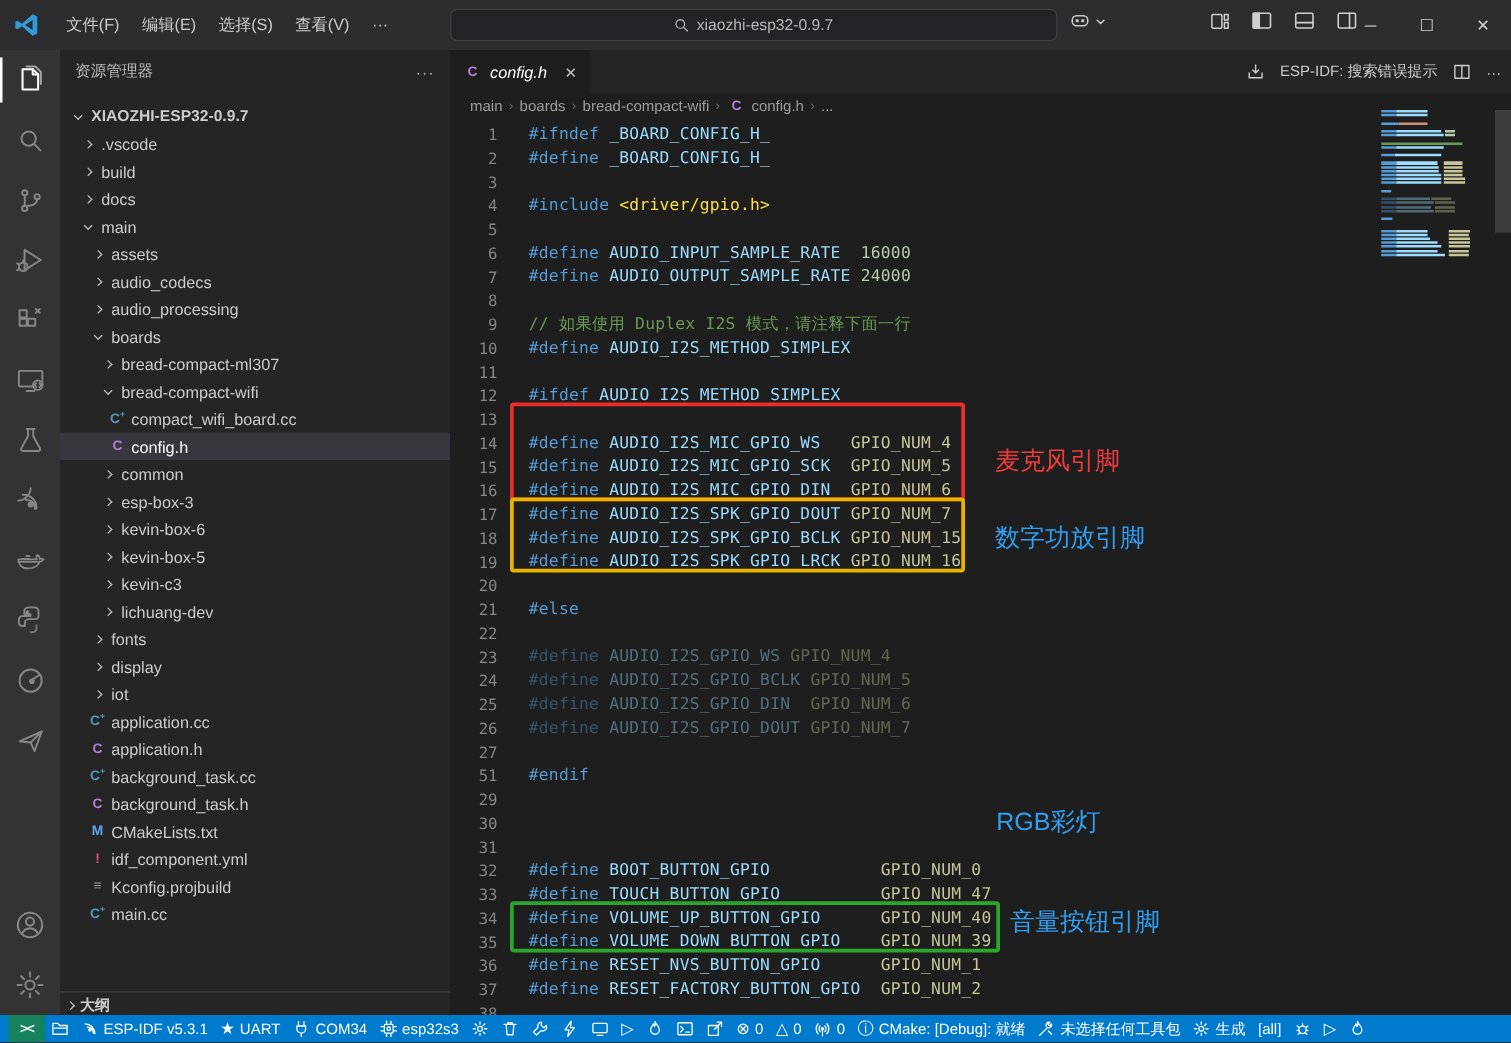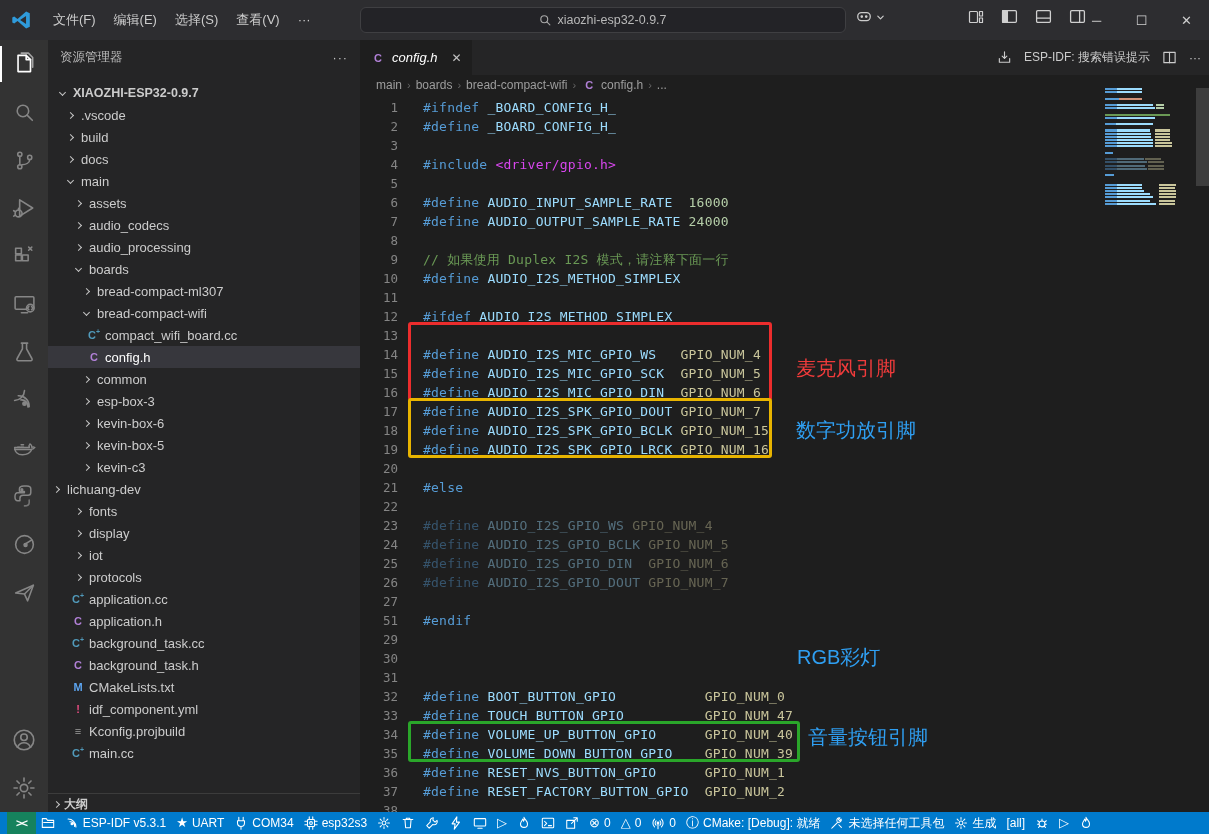--- a/index.html
+++ b/index.html
@@ -68,21 +68,21 @@
     font-size:12px; color:#9d9d9d; background:#1e1e1e; }
   .breadcrumbs .sep { color:#666666; font-size:11px; }
   .bc-item { display:flex; align-items:center; gap:4px; }
 
   .code { position:absolute; top:58px; left:0; width:100%;
     font-family:"DejaVu Sans Mono","Liberation Mono",monospace; font-size:13px; letter-spacing:.22px; }
   .cl { height:19px; line-height:19px; display:flex; white-space:pre; }
   .ln { width:38px; flex:0 0 38px; text-align:right; color:#858585; letter-spacing:0;
     font-size:12.5px; margin-right:25px; }
   .tk-d{color:#569cd6} .tk-i{color:#9cdcfe} .tk-v{color:#c9c59b} .tk-n{color:#b5cea8}
-  .tk-c{color:#6a9955} .tk-s{color:#d946ef} .tk-p{color:#d4d4d4}
+  .tk-c{color:#6a9955} .tk-s{color:#fde047} .tk-p{color:#d4d4d4}
   .dim { opacity:.42; }
 
   
   .overlay { position:absolute; inset:0; pointer-events:none; }
   .ann-box { position:absolute; border-radius:3px; }
   .ann-label { position:absolute; font-size:20px; font-weight:500; white-space:nowrap; }
 
   
   .minimap { position:absolute; top:48px; left:743px; width:93px; }
   .mm-line { height:3.2px; white-space:nowrap; padding-left:2px; }
@@ -371,21 +371,21 @@
             <i></i>
           </span>
           <span class="tree-label">kevin-box-5</span>
         </div>
         <div class="tree-row" style="padding-left: 30px;">
           <span class="chev col">
             <i></i>
           </span>
           <span class="tree-label">kevin-c3</span>
         </div>
-        <div class="tree-row" style="">
+        <div class="tree-row" style="padding-left: 30px;">
           <span class="chev col">
             <i></i>
           </span>
           <span class="tree-label">lichuang-dev</span>
         </div>
         <div class="tree-row" style="padding-left: 22px;">
           <span class="chev col">
             <i></i>
           </span>
           <span class="tree-label">fonts</span>
@@ -394,26 +394,20 @@
           <span class="chev col">
             <i></i>
           </span>
           <span class="tree-label">display</span>
         </div>
         <div class="tree-row" style="padding-left: 22px;">
           <span class="chev col">
             <i></i>
           </span>
           <span class="tree-label">iot</span>
-        </div>
-        <div class="tree-row" style="padding-left: 22px;">
-          <span class="chev col">
-            <i></i>
-          </span>
-          <span class="tree-label">protocols</span>
         </div>
         <div class="tree-row" style="padding-left: 22px;">
           <span class="fi"><span class="fi" style="color:#519aba">C<sup>+</sup></span></span>
           <span class="tree-label">application.cc</span>
         </div>
         <div class="tree-row" style="padding-left: 22px;">
           <span class="fi"><span class="fi" style="color:#b180d7">C</span></span>
           <span class="tree-label">application.h</span>
         </div>
         <div class="tree-row" style="padding-left: 22px;">

